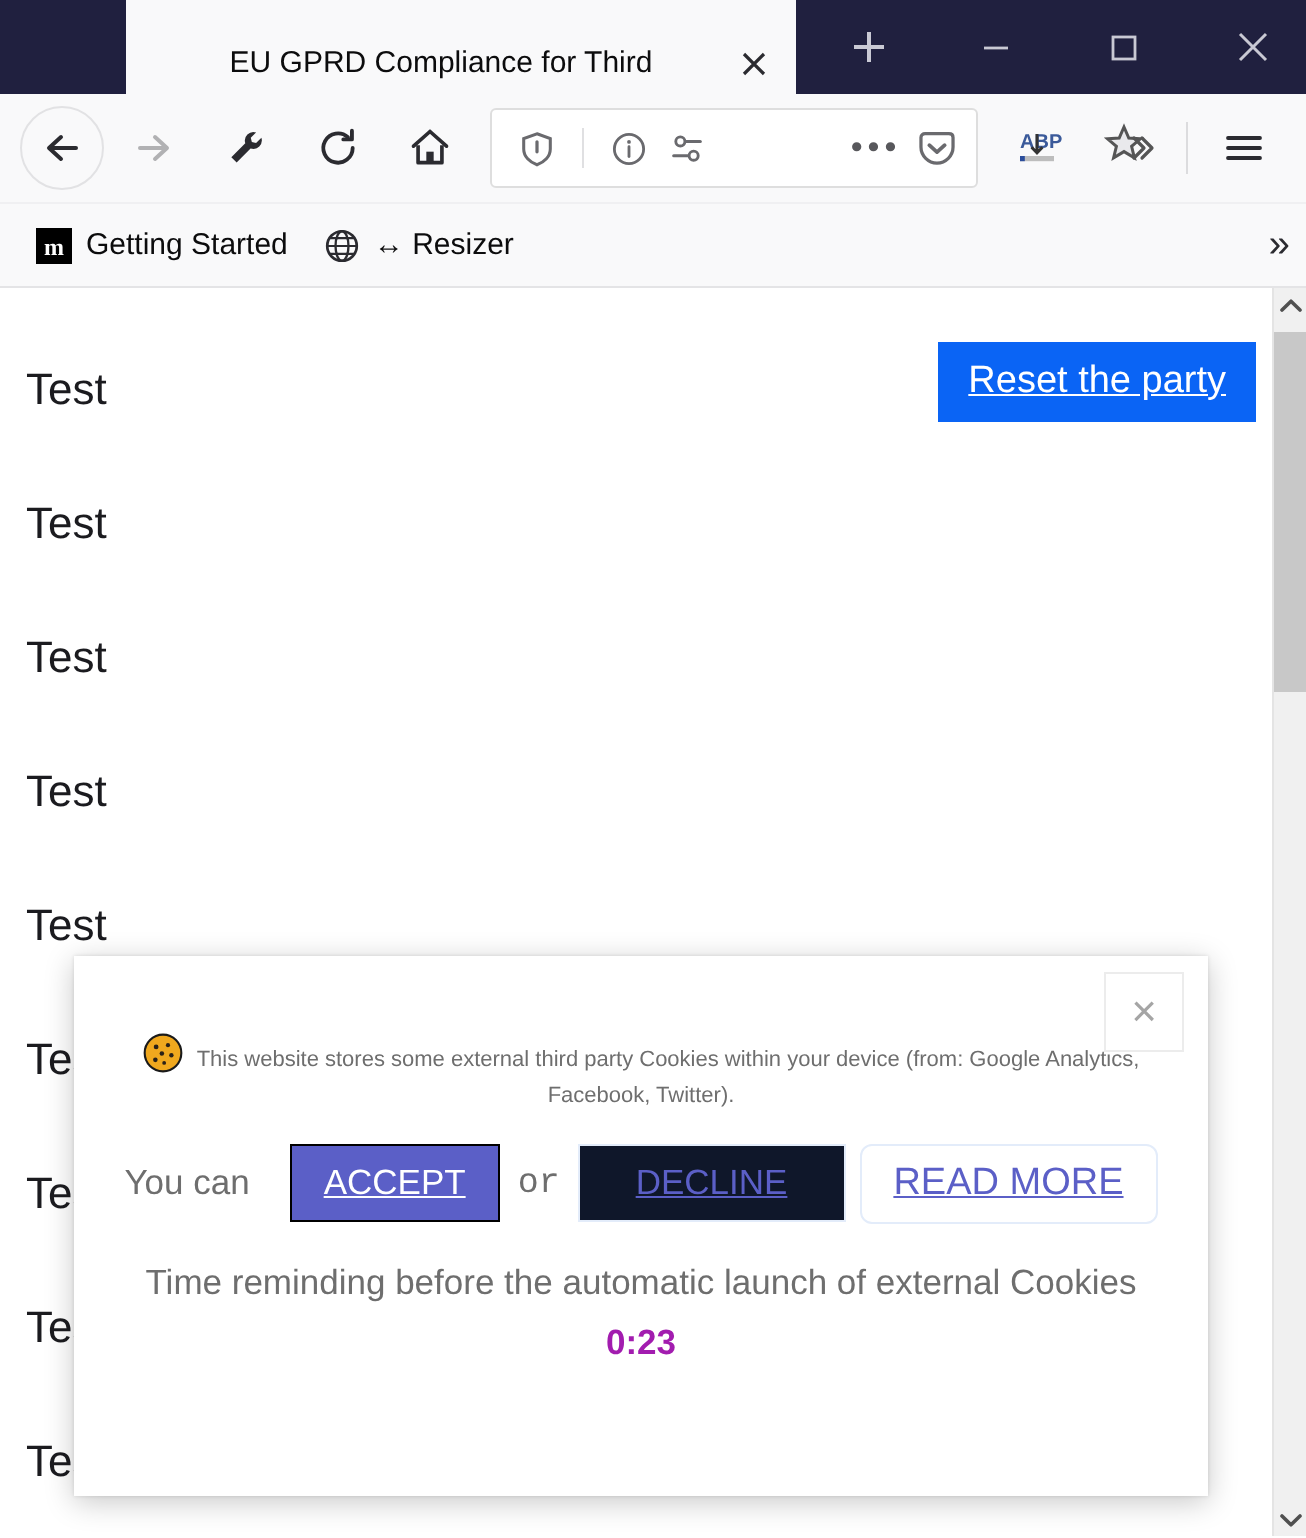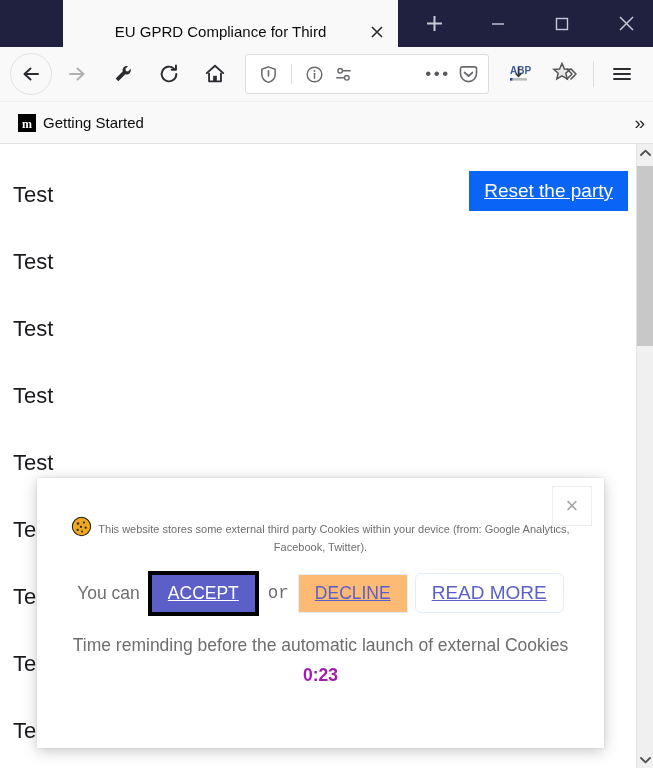--- a/index.html
+++ b/index.html
@@ -225,34 +225,34 @@
   }
   .cd-actions {
     margin-top: 14px;
     display: flex;
     align-items: center;
     justify-content: center;
     gap: 0;
     font-size: 17.5px;
     color: #6e6e6e;
   }
-  .cd-actions .lead { padding-right: 8px; }
+  .cd-actions .lead { padding-right: 20px; }
   .cd-actions .mid { padding: 0 9px; font-family: Liberation Mono, monospace; }
   .btn-accept {
     background: #5b5fc7;
-    border: 4px solid #000000;
+    border: 1px solid #000000;
     padding: 8px 16px;
     font-size: 17.5px;
   }
   .btn-accept span { color: #ffffff; text-decoration: underline; }
   .btn-decline {
-    background: #fdba74;
+    background: #0f172a;
     border: 1px solid #e3ecfa;
     border-radius: 0;
-    padding: 8px 16px;
+    padding: 8px 28px;
     font-size: 17.5px;
   }
   .btn-readmore {
     background: #ffffff;
     border: 1px solid #e3ecfa;
     border-radius: 6px;
     padding: 8px 16px;
     font-size: 19px;
     margin-left: 7px;
   }
@@ -397,20 +397,30 @@
 <div class="bookmarks">
   <div class="bm">
     <span class="bm-ico">
       <svg width="18" height="18" viewBox="0 0 18 18">
           <rect width="18" height="18" fill="#000000"></rect>
           <text x="9" y="13.5" text-anchor="middle" font-family="Liberation Serif, serif" font-size="12" font-weight="bold" fill="#ffffff">m</text>
         </svg>
     </span>
     <span>Getting Started</span>
   </div>
+  <div class="bm">
+    <span class="bm-ico">
+      <svg width="18" height="18" viewBox="0 0 20 20">
+          <circle cx="10" cy="10" r="8.2" stroke="#2b2b30" stroke-width="1.5" fill="none"></circle>
+          <ellipse cx="10" cy="10" rx="3.6" ry="8.2" stroke="#2b2b30" stroke-width="1.3" fill="none"></ellipse>
+          <path d="M2 10 H18 M3.3 5.6 H16.7 M3.3 14.4 H16.7" stroke="#2b2b30" stroke-width="1.2"></path>
+        </svg>
+    </span>
+    <span>↔ Resizer</span>
+  </div>
   <div class="bm-overflow">»</div>
 </div>
 
 <div class="viewport">
   <div class="content">
     <div class="reset-btn">
       <span>Reset the party</span>
     </div>
     <div id="test-list">
         <div class="test-item" style="top: 38px;">Test</div>

